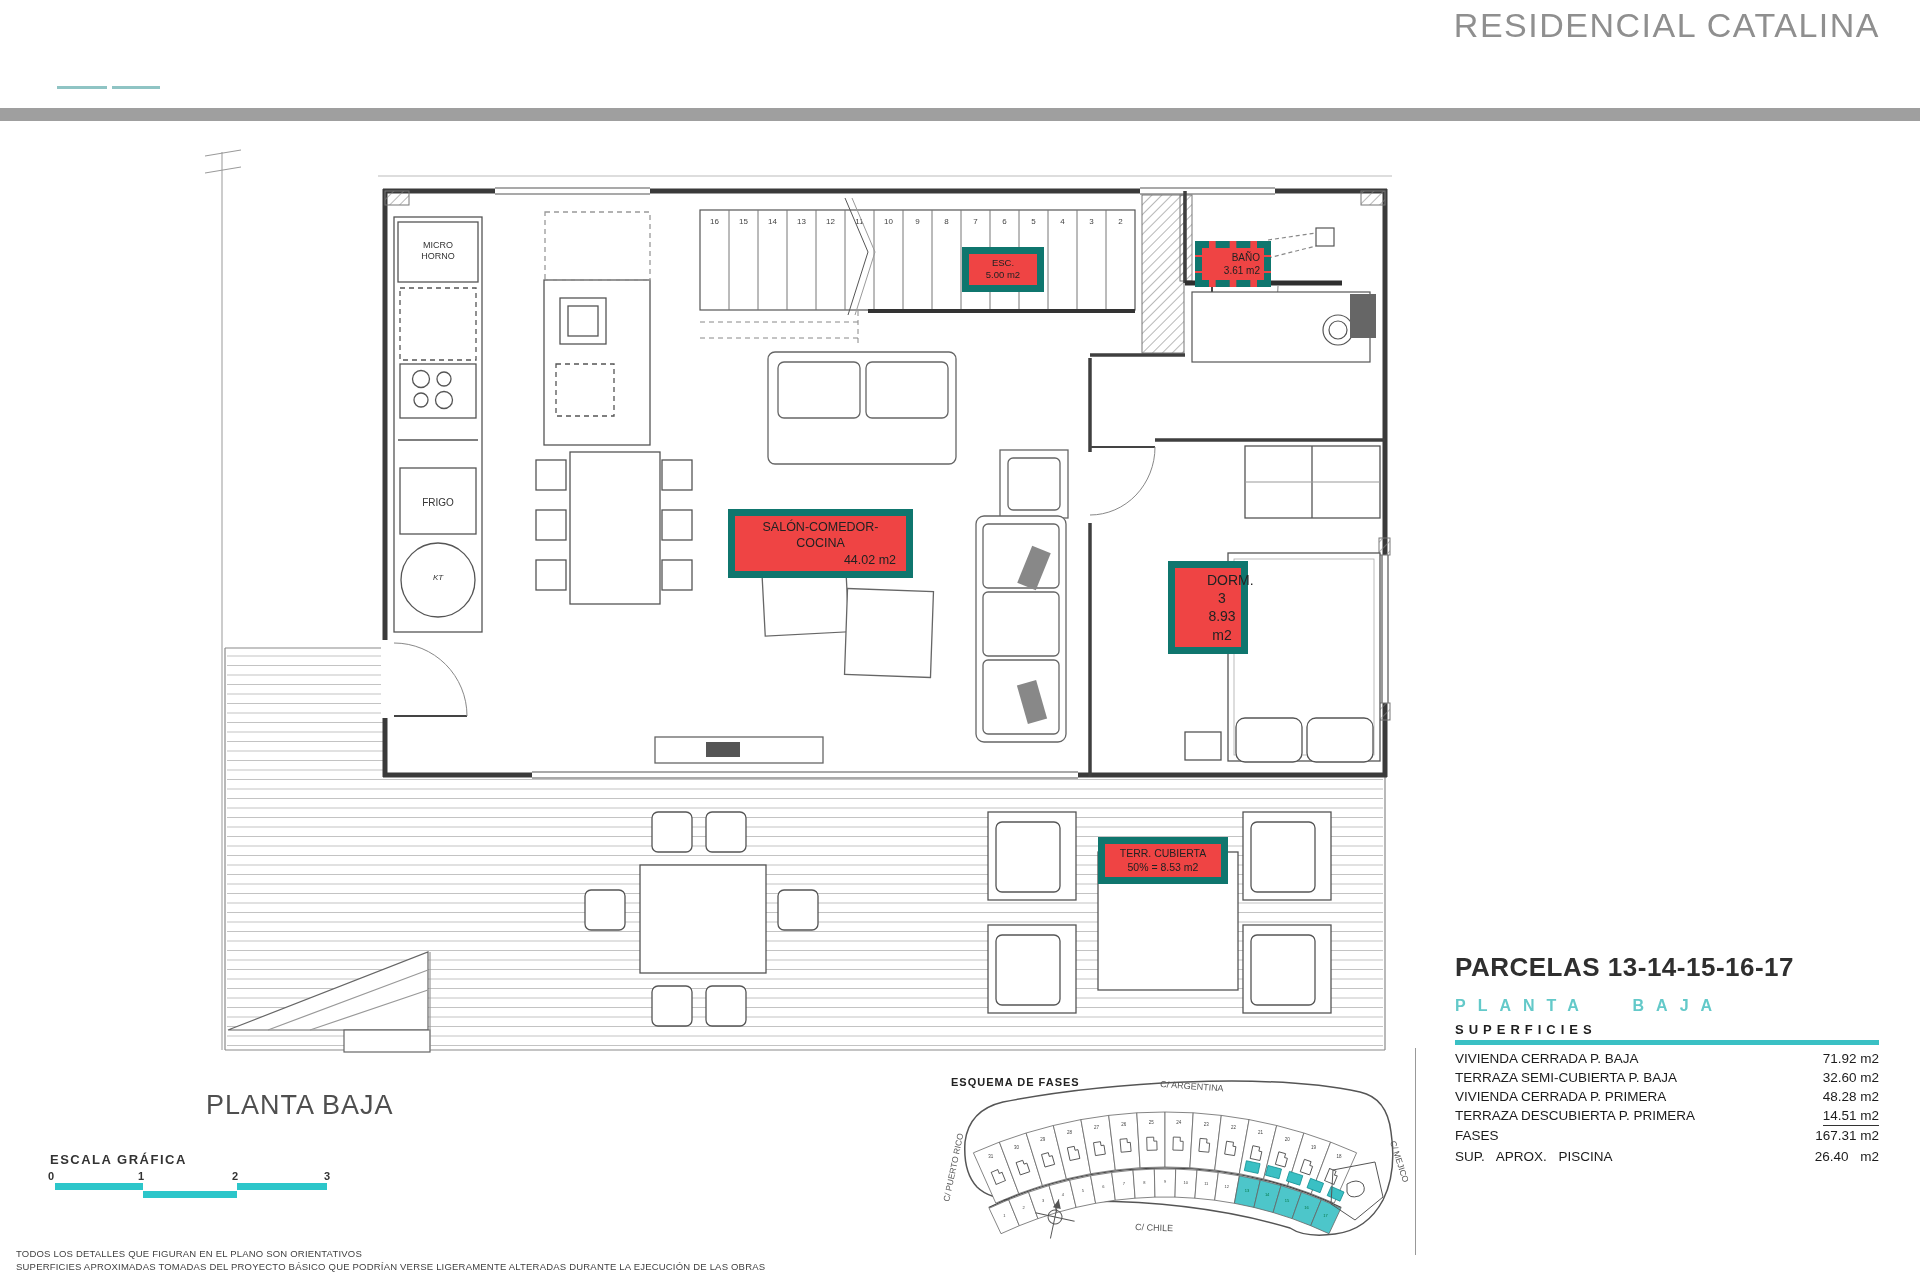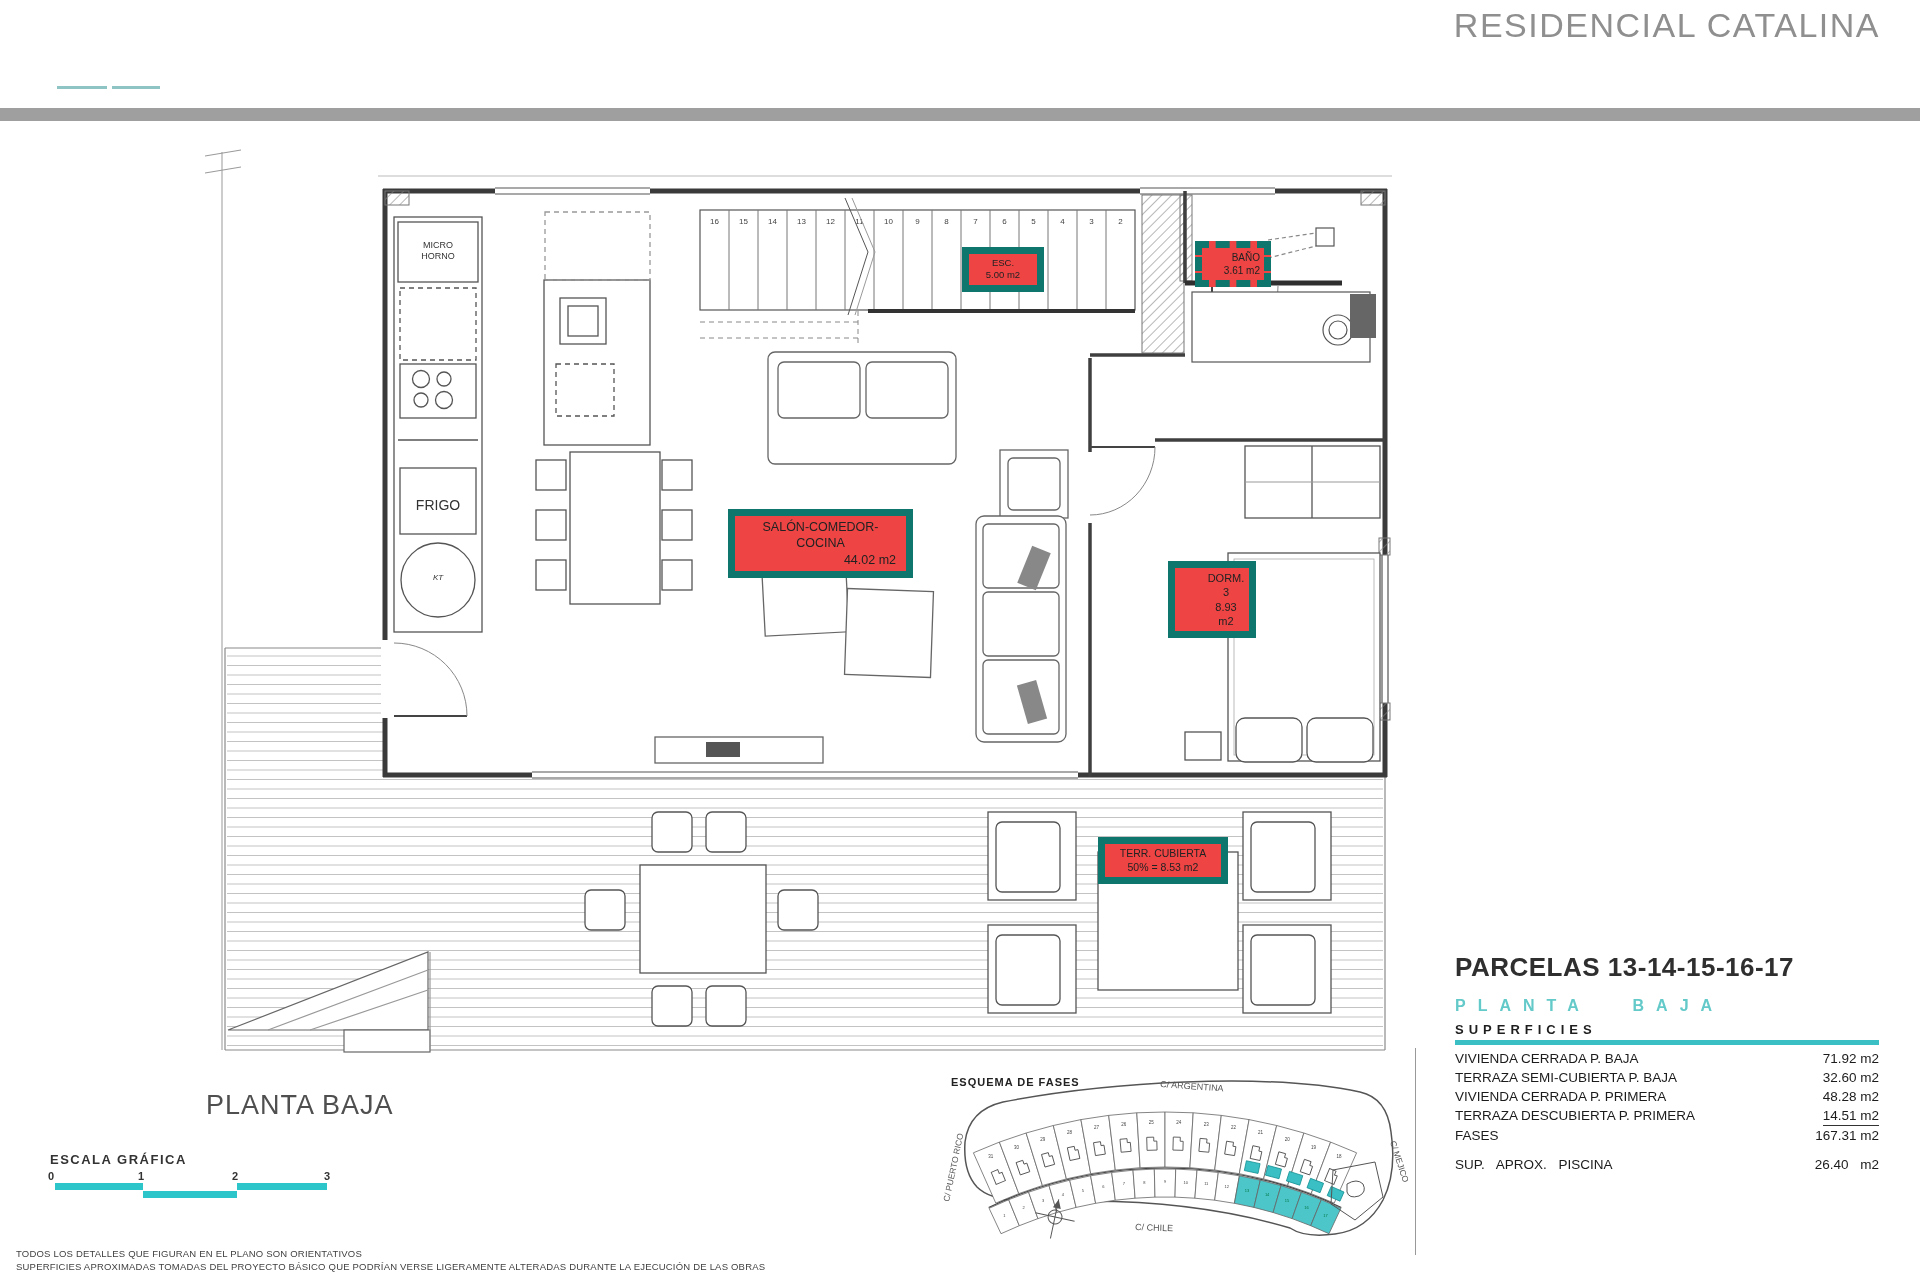--- a/index.html
+++ b/index.html
@@ -18,21 +18,21 @@
   .parcels{left:1455px;top:952px;font-size:26px;font-weight:bold;color:#2f2f2f;letter-spacing:.5px;}
   .floorhead{left:1455px;top:997px;font-size:16px;font-weight:bold;color:#63c9c9;
              letter-spacing:12px;word-spacing:26px;}
   .suphead{left:1455px;top:1022px;font-size:13px;font-weight:bold;color:#1e1e1e;letter-spacing:5px;}
   .tealbar{left:1455px;top:1040px;width:424px;height:5px;background:#3ac0c4;}
   .srows{left:1455px;top:1049px;width:424px;}
   .srow{display:flex;justify-content:space-between;font-size:13.5px;line-height:19px;color:#1c1c1c;}
   .srow .val{text-align:right;}
   .srow .u{border-bottom:1px solid #333;}
   .piscina{left:1455px;top:1149px;width:424px;display:flex;justify-content:space-between;
-           font-size:13.5px;color:#1c1c1c;word-spacing:8px;margin-top:8px;}
+           font-size:13.5px;color:#1c1c1c;word-spacing:8px;}
   
   .plan-title{left:206px;top:1090px;font-size:27px;color:#4f4f4f;letter-spacing:1px;}
   .scale-label{left:50px;top:1152px;font-size:13px;font-weight:bold;color:#333;letter-spacing:1.5px;}
   .scale-num{font-size:11px;font-weight:bold;color:#333;top:1170px;}
   .sbar{height:7px;background:#2cc6ca;}
   .disc{left:16px;font-size:9.5px;color:#3f3f3f;letter-spacing:.2px;text-align:right;}
   svg text{font-family:"Liberation Sans",sans-serif;}
 </style>
 </head>
 <body>
@@ -293,36 +293,36 @@
       <rect x="1251" y="822" width="64" height="70" rx="6" fill="none"></rect>
     <rect x="1243" y="925" width="88" height="88"></rect>
       <rect x="1251" y="935" width="64" height="70" rx="6" fill="none"></rect>
   </g>
 </svg>
 
 <div class="abs lbltext" style="left:402px;top:240px;width:72px;font-size:9px;">
   <div>MICRO</div>
     <div>HORNO</div>
 </div>
-<div class="abs lbltext" style="left:402px;top:497px;width:72px;font-size:14px;">FRIGO</div>
+<div class="abs lbltext" style="left:402px;top:497px;width:72px;font-size:10px;">FRIGO</div>
 <div class="abs lbltext" style="left:424px;top:573px;width:28px;font-size:8px;font-style:italic;">KT</div>
 
 <div class="abs lblbox" style="left:962px;top:230px;width:82px;font-size:9.5px;">
   <div>ESC.</div>
     <div>5.00 m2</div>
 </div>
 <div class="abs lblbox" style="left:1195px;top:224px;width:76px;font-size:10px;text-align:right;border-style:dashed;">
   <div>BAÑO</div>
     <div>3.61 m2</div>
 </div>
 <div class="abs lblbox" style="left:728px;top:492px;width:185px;font-size:12.5px;">
   <div>SALÓN-COMEDOR-COCINA</div>
   <div style="text-align:right;padding-right:6px;">44.02 m2</div>
 </div>
-<div class="abs lblbox" style="left:1168px;top:544px;width:88px;font-size:11px;padding-left:32px;">
+<div class="abs lblbox" style="left:1168px;top:544px;width:80px;font-size:14px;padding-left:32px;">
   <div>DORM. 3</div>
     <div>8.93 m2</div>
 </div>
 <div class="abs lblbox" style="left:1098px;top:820px;width:130px;font-size:10.5px;">
   <div>TERR. CUBIERTA</div>
     <div>50% = 8.53 m2</div>
 </div>
 
 <svg class="abs" style="left:935px;top:1062px;" width="480" height="195" viewBox="0 0 480 195">
   <path d="M30,80 Q34,48 68,40 Q150,24 250,20 Q360,16 425,30 Q452,36 456,70 Q462,110 448,138 Q432,168 400,172 Q370,176 355,166 Q250,135 120,140 Q60,143 42,125 Q28,110 30,80 Z" fill="none" stroke="#555" stroke-width="1.5"></path>

